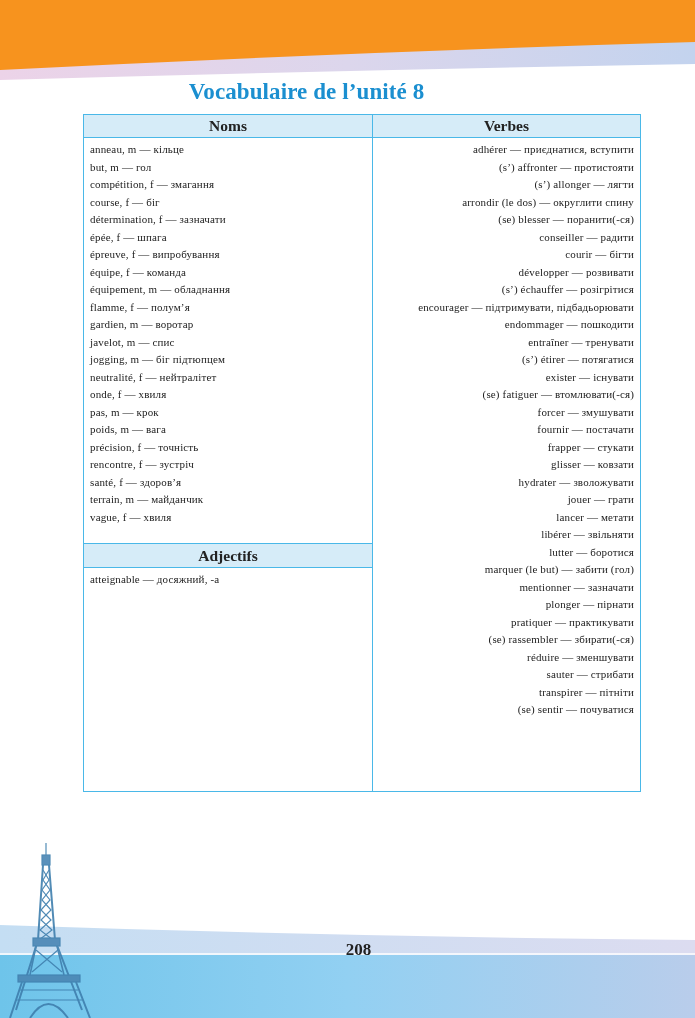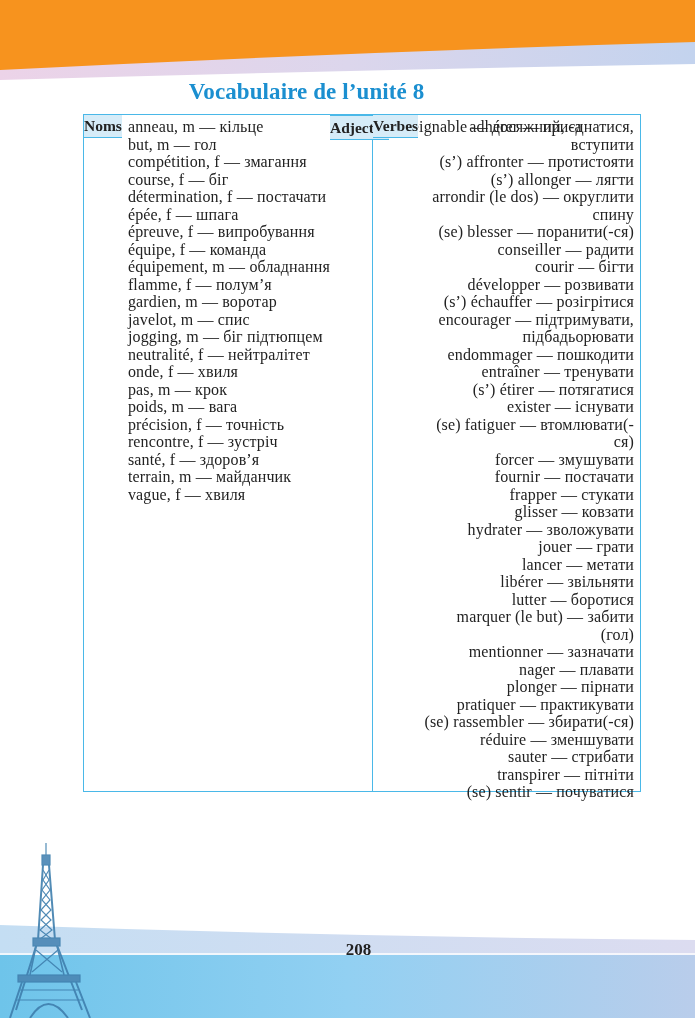--- a/index.html
+++ b/index.html
@@ -3,27 +3,27 @@
 <meta charset="utf-8">
 <style>
   html, body { margin:0; padding:0; }
   body { width:695px; height:1018px; position:relative; overflow:hidden; background:#ffffff;
          font-family:"DejaVu Serif","Liberation Serif",serif; color:#222; }
   .bg-svg { position:absolute; left:0; top:0; width:695px; height:1018px; }
   .title { position:absolute; left:0; width:613px; top:79px; text-align:center;
            font-family:"Liberation Serif",serif; font-weight:bold; font-size:23px; color:#1b8fd0; letter-spacing:0.1px; }
   .vocab { position:absolute; left:83px; top:114px; width:558px; height:678px; border:1.5px solid #4ab8e8; box-sizing:border-box;
            display:flex; }
-  .col { display:flex; flex-direction:row; }
+  .col { display:flex; flex-direction:column; }
   .col-left { width:289px; border-right:1.5px solid #4ab8e8; box-sizing:border-box; }
   .col-right { flex:1; }
   .hdr { height:23px; background:#d6ecf8; border-bottom:1.5px solid #4ab8e8; box-sizing:border-box; text-align:center;
          font-family:"Liberation Serif",serif; font-weight:bold; font-size:15.5px; line-height:22px; color:#222; }
   .hdr2 { border-top:1.5px solid #4ab8e8; height:25px; line-height:23px; }
-  .list { padding:3px 0 17px 6px; margin:0; list-style:none; font-size:16px; line-height:17.5px;
+  .list { padding:3px 0 17px 6px; margin:0; list-style:none; font-size:11px; line-height:17.5px;
           font-family:"Liberation Serif",serif; letter-spacing:0.15px; }
   .list li { white-space:nowrap; }
   .list.wrap li { white-space:normal;text-align:right; }
   .pagenum { position:absolute; left:0; width:695px; top:940px; text-align:center; font-family:"Liberation Serif",serif;
              font-weight:bold; font-size:17px; color:#222;padding-left:11px; }
 </style>
 </head>
 <body>
 
 <svg class="bg-svg" viewBox="0 0 695 1018" preserveAspectRatio="none">
@@ -70,21 +70,21 @@
 <div class="title">Vocabulaire de l’unité 8</div>
 
 <div class="vocab">
   <div class="col col-left">
     <div class="hdr">Noms</div>
     <ul class="list" id="noms-list">
         <li>anneau, m — кільце</li>
         <li>but, m — гол</li>
         <li>compétition, f — змагання</li>
         <li>course, f — біг</li>
-        <li>détermination, f — постачати</li>
+        <li>détermination, f — зазначати</li>
         <li>épée, f — шпага</li>
         <li>épreuve, f — випробування</li>
         <li>équipe, f — команда</li>
         <li>équipement, m — обладнання</li>
         <li>flamme, f — полум’я</li>
         <li>gardien, m — воротар</li>
         <li>javelot, m — спис</li>
         <li>jogging, m — біг підтюпцем</li>
         <li>neutralité, f — нейтралітет</li>
         <li>onde, f — хвиля</li>
@@ -124,21 +124,20 @@
         <li>fournir — постачати</li>
         <li>frapper — стукати</li>
         <li>glisser — ковзати</li>
         <li>hydrater — зволожувати</li>
         <li>jouer — грати</li>
         <li>lancer — метати</li>
         <li>libérer — звільняти</li>
         <li>lutter — боротися</li>
         <li>marquer (le but) — забити (гол)</li>
         <li>mentionner — зазначати</li>
-        <li>nager — плавати</li>
         <li>plonger — пірнати</li>
         <li>pratiquer — практикувати</li>
         <li>(se) rassembler — збирати(-ся)</li>
         <li>réduire — зменшувати</li>
         <li>sauter — стрибати</li>
         <li>transpirer — пітніти</li>
         <li>(se) sentir — почуватися</li>
       </ul>
   </div>
 </div>

